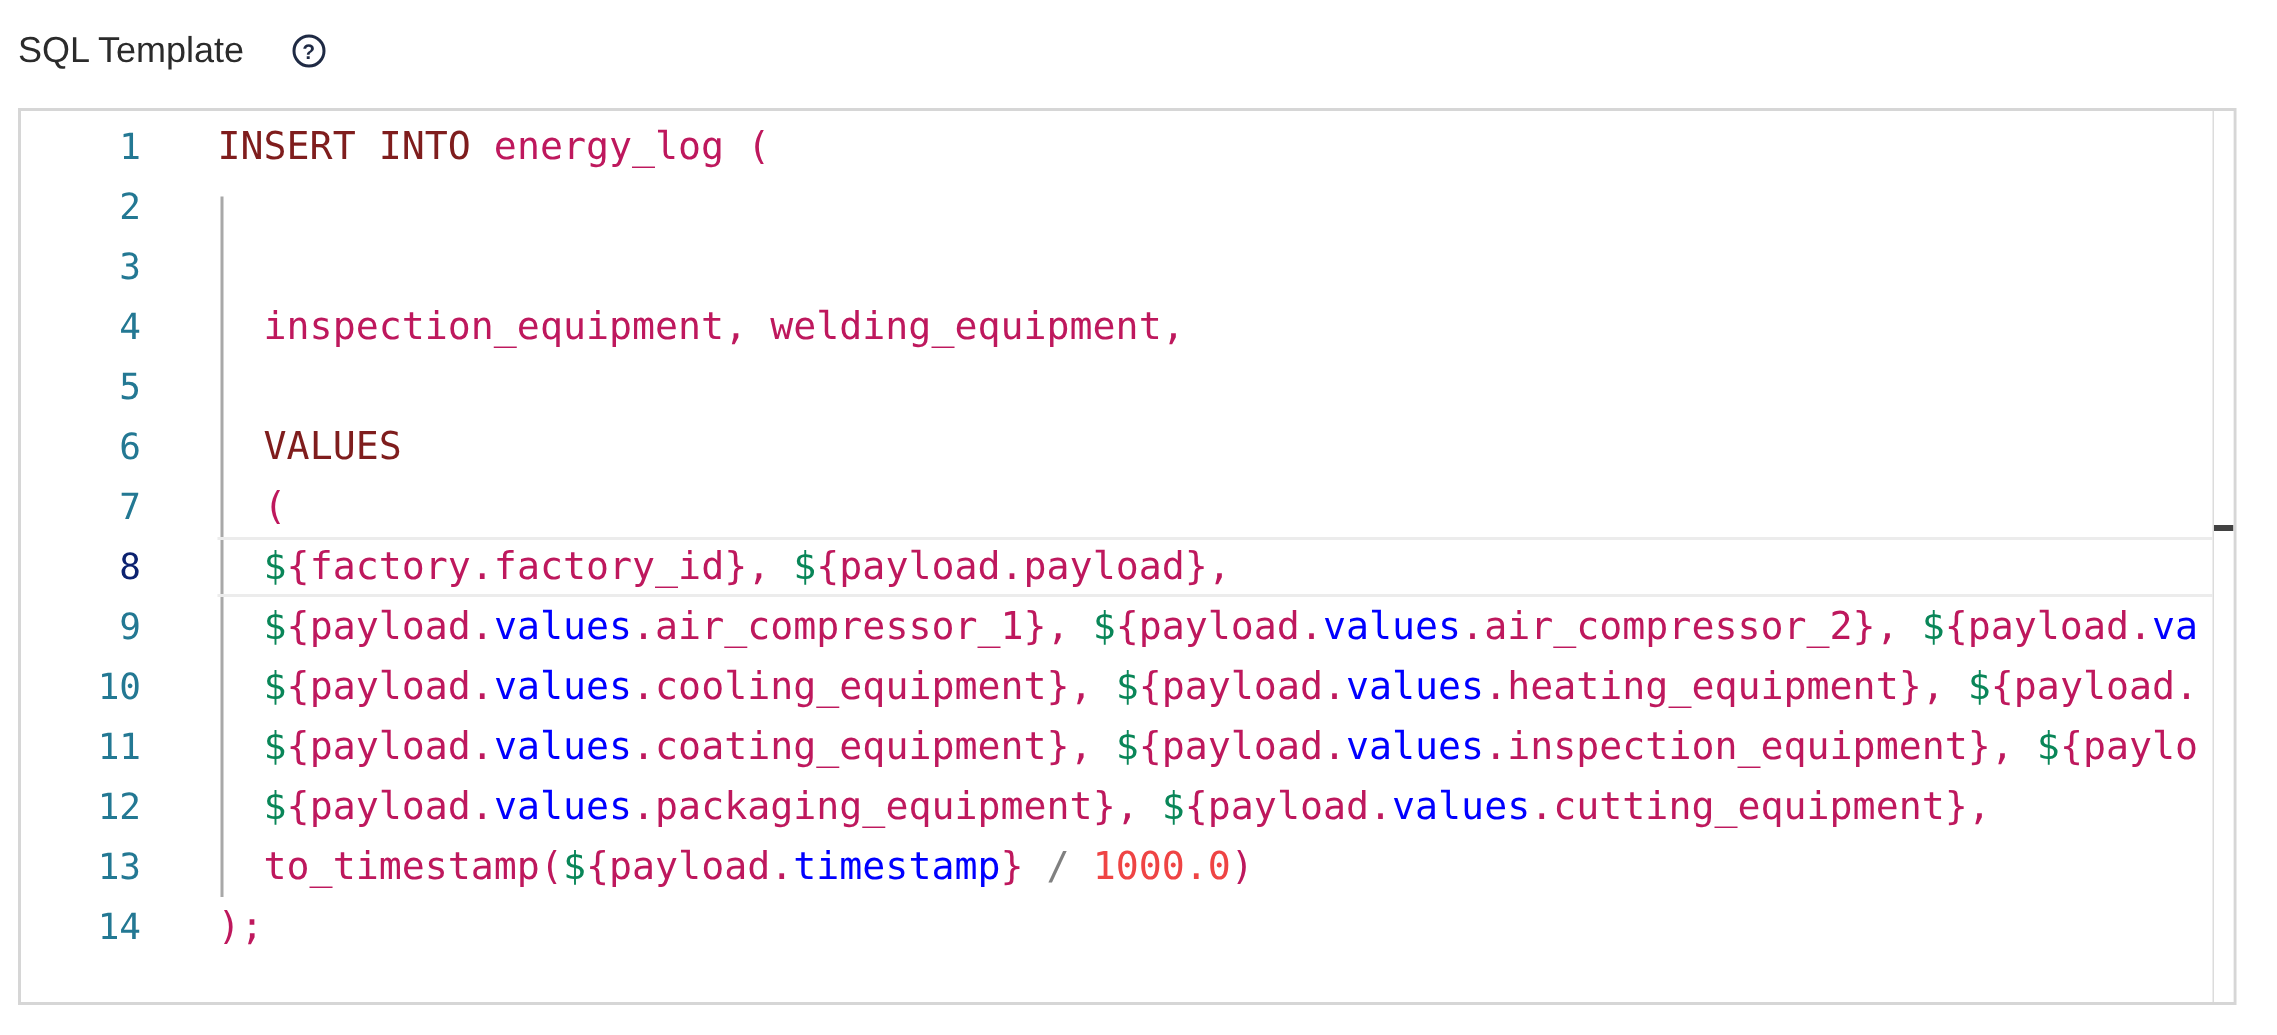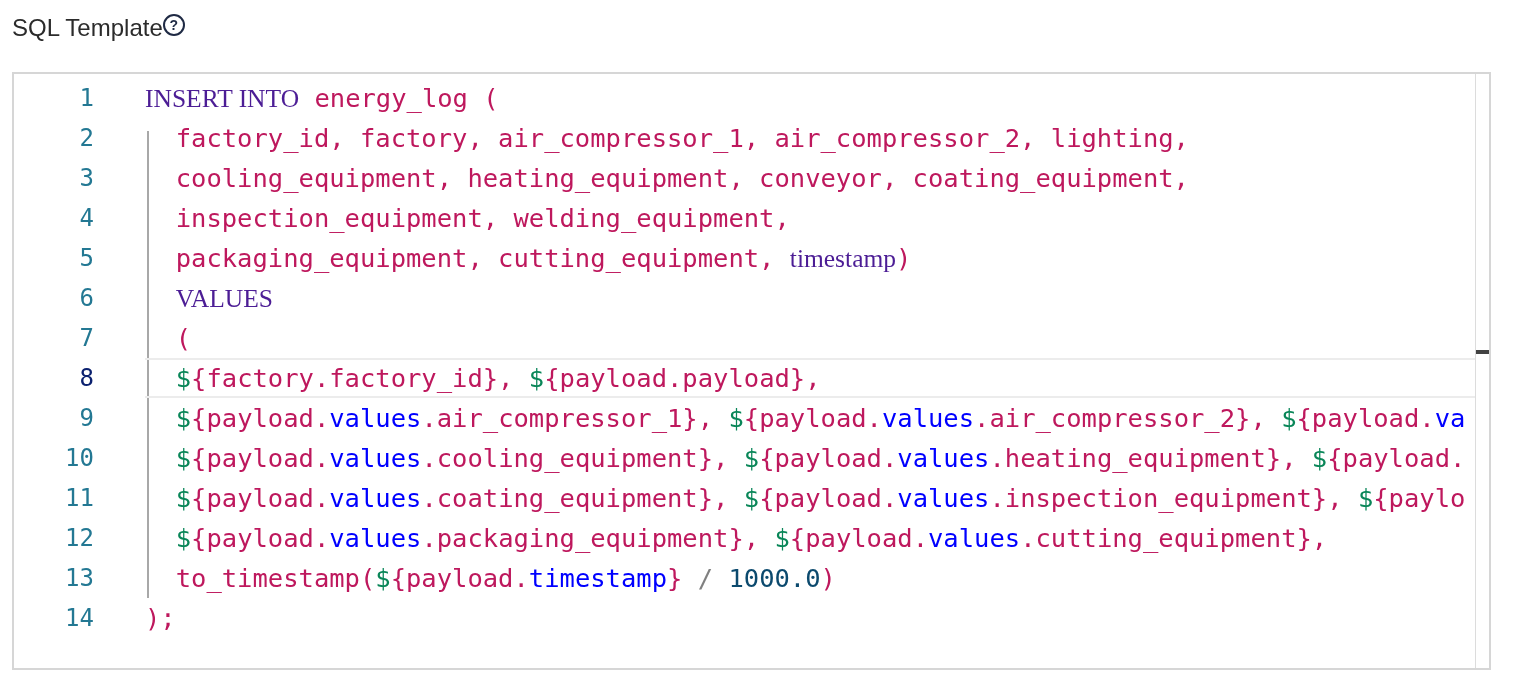--- a/index.html
+++ b/index.html
@@ -1,19 +1,19 @@
 <!DOCTYPE html>
 <html><head>
 <meta charset="utf-8">
 <style>
   html, body { margin: 0; padding: 0; background: #ffffff; }
   body { width: 1518px; height: 690px; position: relative; overflow: hidden; font-family: "Liberation Sans", sans-serif; }
   .section-label {
     position: absolute; left: 12px; top: 14px; height: 40px;
-    display: flex; align-items: flex-start; gap: 0;
+    display: flex; align-items: center; gap: 32px;
     font-size: 24px; color: #2b2b2b; font-family: "Liberation Sans", sans-serif;
   }
   .help-icon {
     width: 22px; height: 22px; border: 2px solid #1f2a44; border-radius: 50%;
     box-sizing: border-box; display: flex; align-items: center; justify-content: center;
     font-size: 14px; font-weight: bold; color: #1f2a44; cursor: pointer; line-height: 1;
   }
   .editor {
     position: absolute; left: 12px; top: 72px; width: 1479px; height: 598px;
     border: 2px solid #d6d6d6; box-sizing: border-box; background: #fff; overflow: hidden;
@@ -30,24 +30,24 @@
   }
   .gutter {
     width: 80px; text-align: right; color: #237893; flex: none;
     font-family: "DejaVu Sans Mono", monospace; font-size: 24px;
   }
   .line.current .gutter { color: #0b216f; }
   .code { position: absolute; left: 131px; white-space: pre; }
   .indent-guide {
     position: absolute; left: 133px; top: 57px; width: 2px; height: 467px; background: #a8a8a8;
   }
-  .tok-kw { color: #4c1d95; font-family: Liberation Serif, serif; }
+  .tok-kw { color: #7f1d1d; }
   .tok-ident { color: #be185d; }
   .tok-tpl { color: #098658; }
-  .tok-num { color: #0c4a6e; }
+  .tok-num { color: #ef4444; }
   .tok-op { color: #808080; }
   .tok-prop { color: #0000ff; }
   .scrollbar {
     position: absolute; right: 0; top: 0; bottom: 0; width: 13px;
     border-left: 1px solid #dcdcdc; background: #fff;
   }
   .scroll-marker {
     position: absolute; left: 0; top: 276px; width: 13px; height: 4px; background: #424242;
   }
 </style>
@@ -56,24 +56,24 @@
 
 <div class="section-label">
   <span>SQL Template</span>
   <span class="help-icon">?</span>
 </div>
 
 <div class="editor">
   <div class="indent-guide"></div>
   <div class="lines" id="lines">
       <div class="line"><span class="gutter">1</span><span class="code"><span class="tok-kw">INSERT INTO</span><span class="tok-ident"> energy_log (</span></span></div>
-      <div class="line"><span class="gutter">2</span><span class="code"><span class="tok-ident">  factory_id, factory, air_compressor_1, air_compressor_2, lighting,</span></span></div>
-      <div class="line"><span class="gutter">3</span><span class="code"><span class="tok-ident">  cooling_equipment, heating_equipment, conveyor, coating_equipment,</span></span></div>
+      <div class="line"><span class="gutter">2</span></div>
+      <div class="line"><span class="gutter">3</span></div>
       <div class="line"><span class="gutter">4</span><span class="code"><span class="tok-ident">  inspection_equipment, welding_equipment,</span></span></div>
-      <div class="line"><span class="gutter">5</span><span class="code"><span class="tok-ident">  packaging_equipment, cutting_equipment, </span><span class="tok-kw">timestamp</span><span class="tok-ident">)</span></span></div>
+      <div class="line"><span class="gutter">5</span></div>
       <div class="line"><span class="gutter">6</span><span class="code"><span class="tok-ident">  </span><span class="tok-kw">VALUES</span></span></div>
       <div class="line"><span class="gutter">7</span><span class="code"><span class="tok-ident">  (</span></span></div>
       <div class="line current"><span class="gutter">8</span><span class="code"><span class="tok-ident">  </span><span class="tok-tpl">$</span><span class="tok-ident">{factory.factory_id}, </span><span class="tok-tpl">$</span><span class="tok-ident">{payload.payload},</span></span></div>
       <div class="line"><span class="gutter">9</span><span class="code"><span class="tok-ident">  </span><span class="tok-tpl">$</span><span class="tok-ident">{payload.</span><span class="tok-prop">values</span><span class="tok-ident">.air_compressor_1}, </span><span class="tok-tpl">$</span><span class="tok-ident">{payload.</span><span class="tok-prop">values</span><span class="tok-ident">.air_compressor_2}, </span><span class="tok-tpl">$</span><span class="tok-ident">{payload.</span><span class="tok-prop">va</span></span></div>
       <div class="line"><span class="gutter">10</span><span class="code"><span class="tok-ident">  </span><span class="tok-tpl">$</span><span class="tok-ident">{payload.</span><span class="tok-prop">values</span><span class="tok-ident">.cooling_equipment}, </span><span class="tok-tpl">$</span><span class="tok-ident">{payload.</span><span class="tok-prop">values</span><span class="tok-ident">.heating_equipment}, </span><span class="tok-tpl">$</span><span class="tok-ident">{payload.</span></span></div>
       <div class="line"><span class="gutter">11</span><span class="code"><span class="tok-ident">  </span><span class="tok-tpl">$</span><span class="tok-ident">{payload.</span><span class="tok-prop">values</span><span class="tok-ident">.coating_equipment}, </span><span class="tok-tpl">$</span><span class="tok-ident">{payload.</span><span class="tok-prop">values</span><span class="tok-ident">.inspection_equipment}, </span><span class="tok-tpl">$</span><span class="tok-ident">{paylo</span></span></div>
       <div class="line"><span class="gutter">12</span><span class="code"><span class="tok-ident">  </span><span class="tok-tpl">$</span><span class="tok-ident">{payload.</span><span class="tok-prop">values</span><span class="tok-ident">.packaging_equipment}, </span><span class="tok-tpl">$</span><span class="tok-ident">{payload.</span><span class="tok-prop">values</span><span class="tok-ident">.cutting_equipment},</span></span></div>
       <div class="line"><span class="gutter">13</span><span class="code"><span class="tok-ident">  to_timestamp(</span><span class="tok-tpl">$</span><span class="tok-ident">{payload.</span><span class="tok-prop">timestamp</span><span class="tok-ident">} </span><span class="tok-op">/</span><span class="tok-ident"> </span><span class="tok-num">1000.0</span><span class="tok-ident">)</span></span></div>
       <div class="line"><span class="gutter">14</span><span class="code"><span class="tok-ident">);</span></span></div>
     </div>

